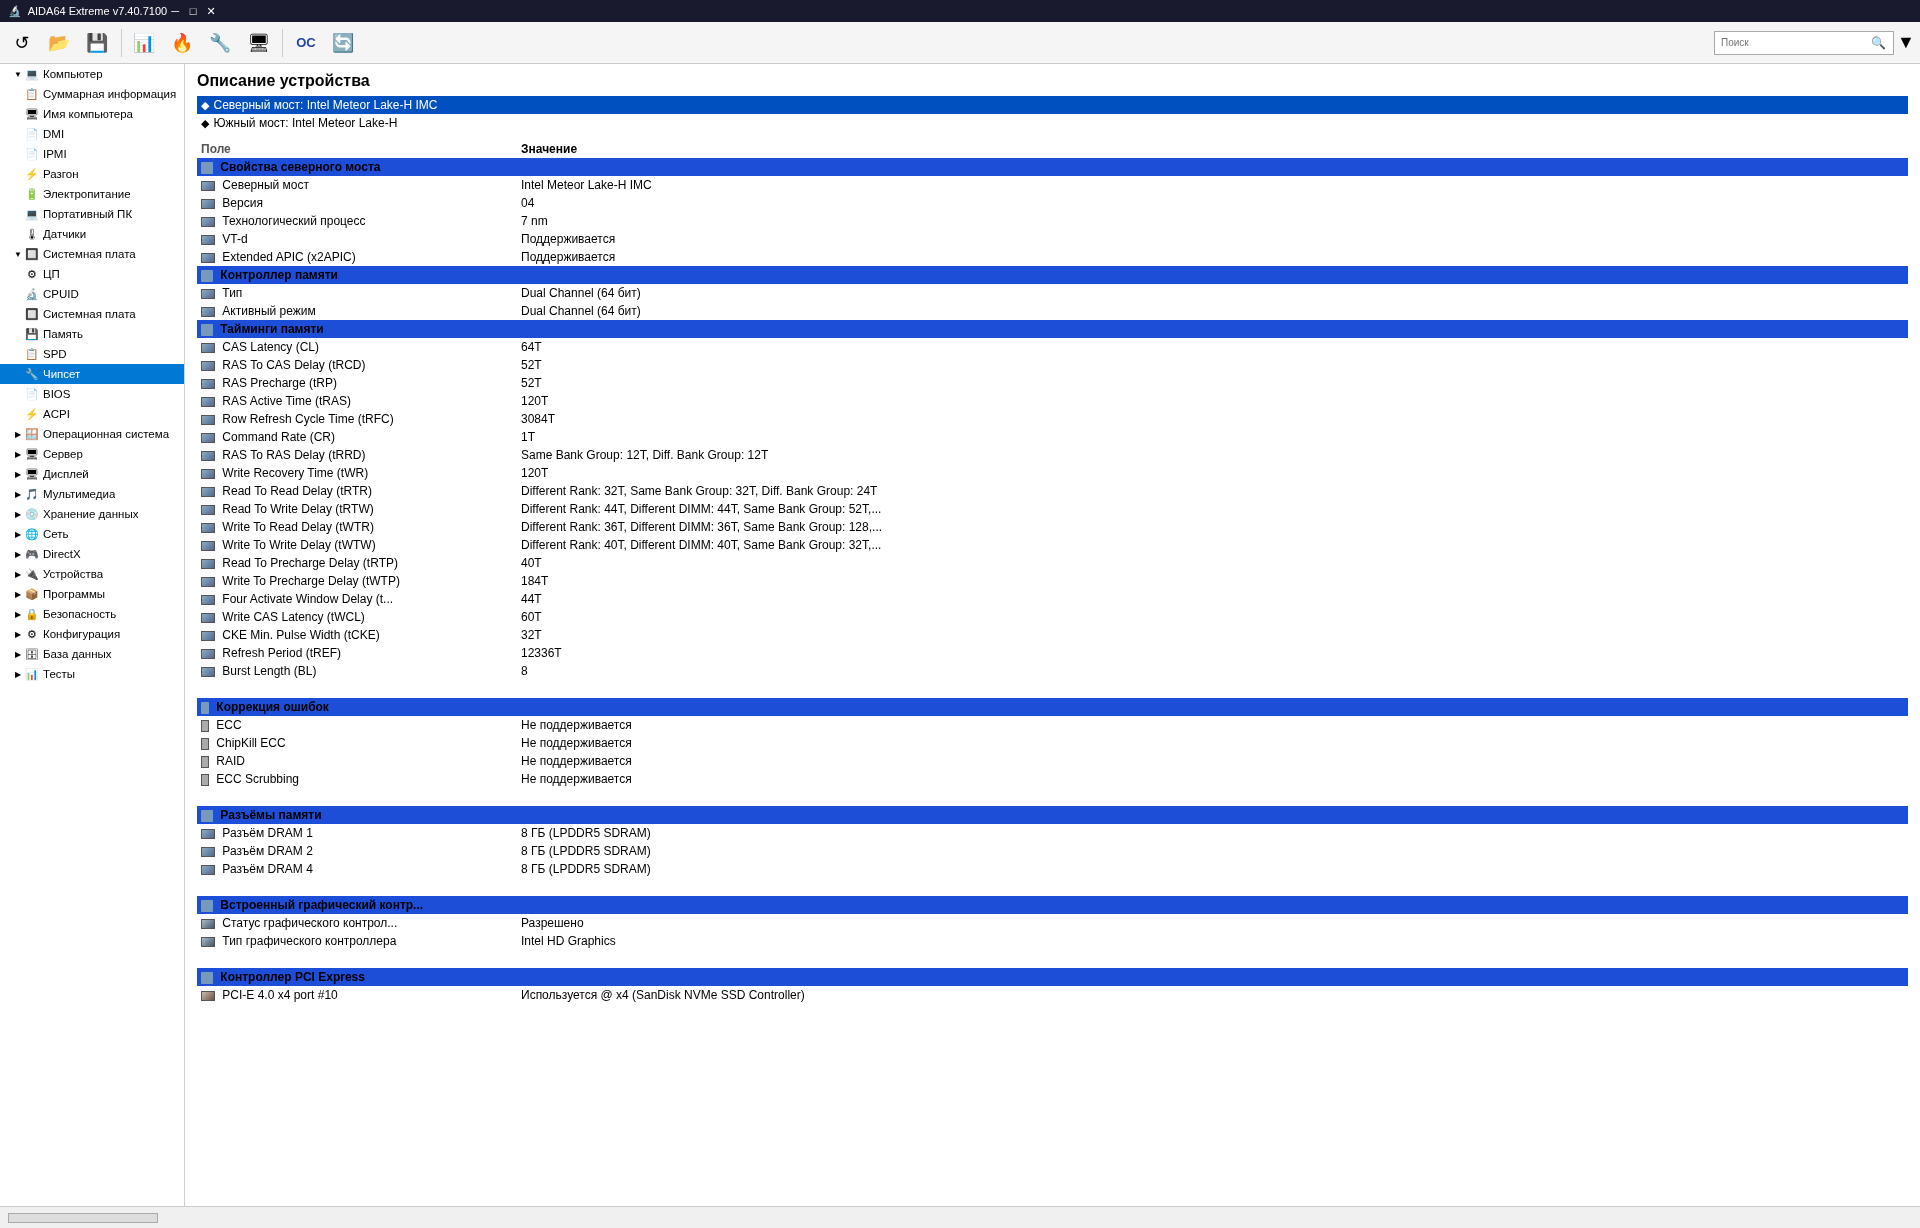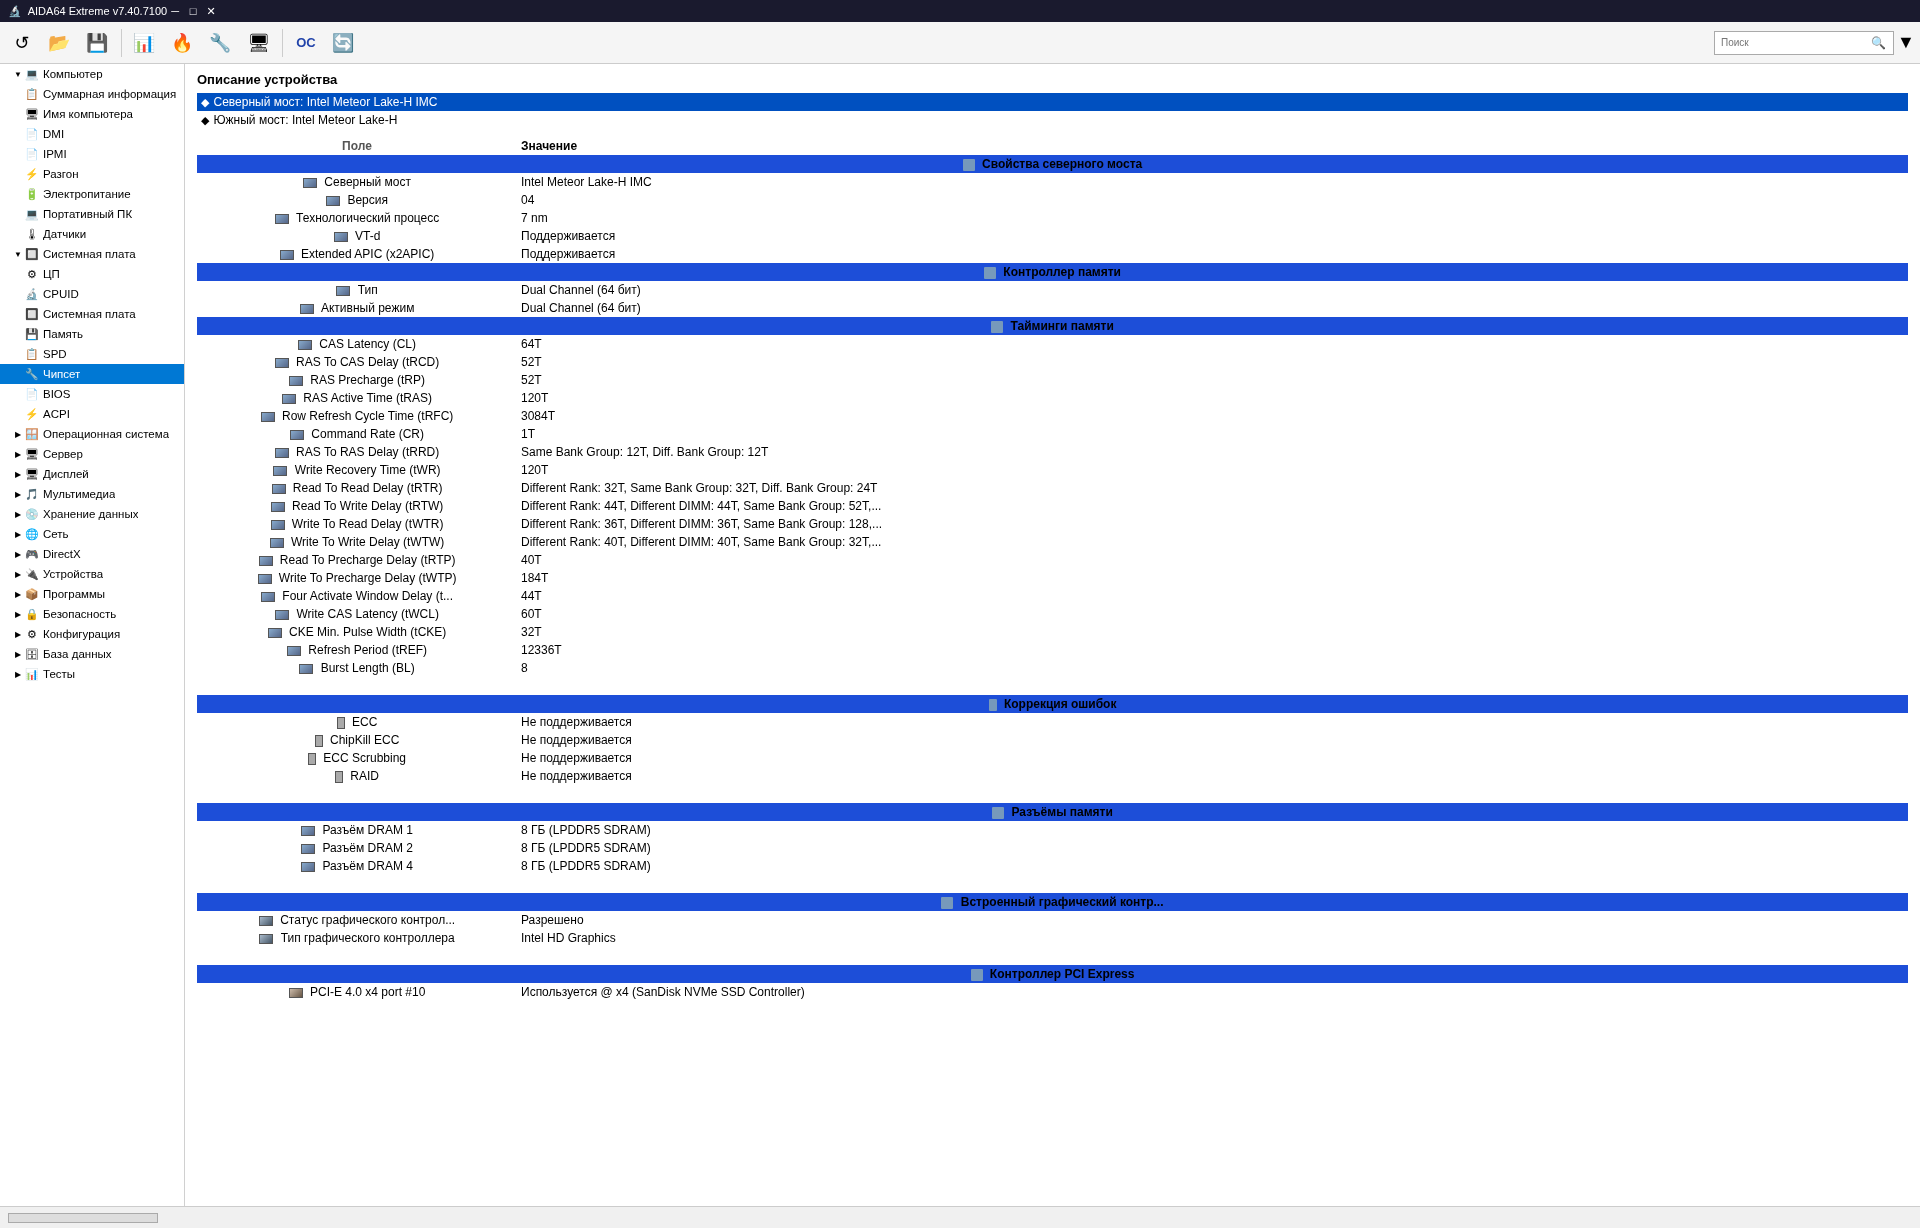--- a/index.html
+++ b/index.html
@@ -113,21 +113,21 @@
 
     
     .content {
       flex: 1;
       overflow-y: auto;
       padding: 8px 12px;
       background: #fff;
     }
 
     .section-title {
-      font-size: 13px;
+      font-size: 16px;
       font-weight: bold;
       margin-bottom: 6px;
       color: #000;
     }
 
     
     .device-tree { margin-bottom: 8px; }
     .device-item {
       display: flex; align-items: center;
       padding: 2px 4px;
@@ -145,21 +145,21 @@
       width: 100%;
       border-collapse: collapse;
       font-size: 12px;
     }
     .info-table tr { height: 18px; }
     .info-table td {
       padding: 1px 4px;
       vertical-align: middle;
       border: none;
     }
-    .info-table td:first-child { width: 320px; text-align: center; }
+    .info-table td:first-child { width: 320px; }
     .info-table td:last-child { color: #000; }
 
     .section-header {
       font-weight: bold;
       background: #1d4ed8;
     }
     .section-header td {
       padding: 2px 4px;
       font-size: 12px;
     }
@@ -665,28 +665,28 @@
         <tr class="table-row">
           <td>
             <span style="display:inline-block;width:8px;height:12px;background:#aaa;border:1px solid #555;margin-right:4px;vertical-align:middle;"></span>
             ChipKill ECC
           </td>
           <td>Не поддерживается</td>
         </tr>
         <tr class="table-row">
           <td>
             <span style="display:inline-block;width:8px;height:12px;background:#aaa;border:1px solid #555;margin-right:4px;vertical-align:middle;"></span>
+            RAID
+          </td>
+          <td>Не поддерживается</td>
+        </tr>
+        <tr class="table-row">
+          <td>
+            <span style="display:inline-block;width:8px;height:12px;background:#aaa;border:1px solid #555;margin-right:4px;vertical-align:middle;"></span>
             ECC Scrubbing
-          </td>
-          <td>Не поддерживается</td>
-        </tr>
-        <tr class="table-row">
-          <td>
-            <span style="display:inline-block;width:8px;height:12px;background:#aaa;border:1px solid #555;margin-right:4px;vertical-align:middle;"></span>
-            RAID
           </td>
           <td>Не поддерживается</td>
         </tr>
 
         <tr>
             <td colspan="2" style="height:6px;"></td>
           </tr>
         <tr class="section-header">
           <td colspan="2">
             <span style="display:inline-block;width:12px;height:12px;background:#7799bb;margin-right:4px;vertical-align:middle;border-radius:1px;"></span>

